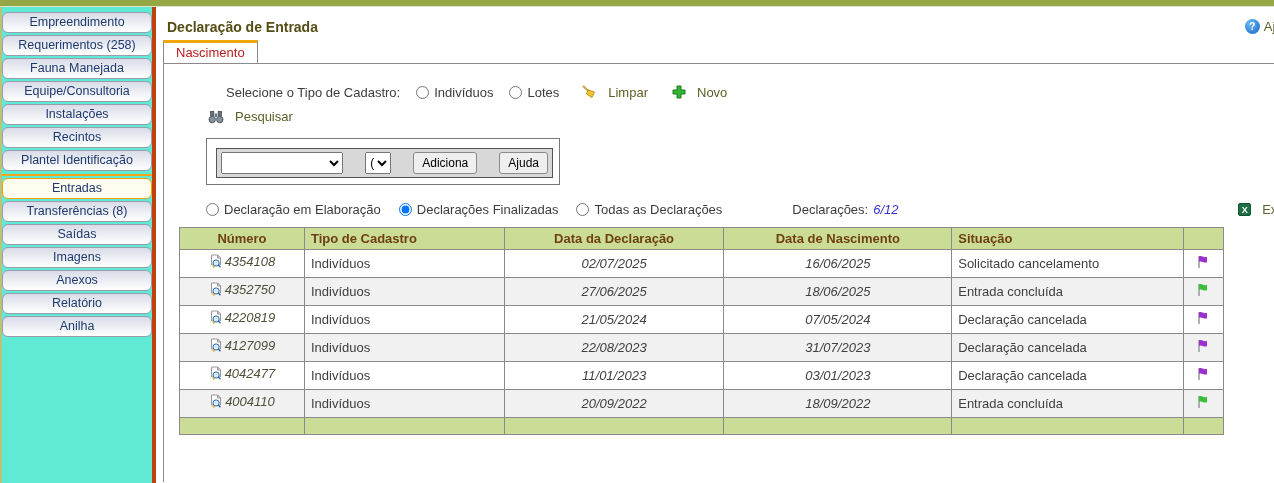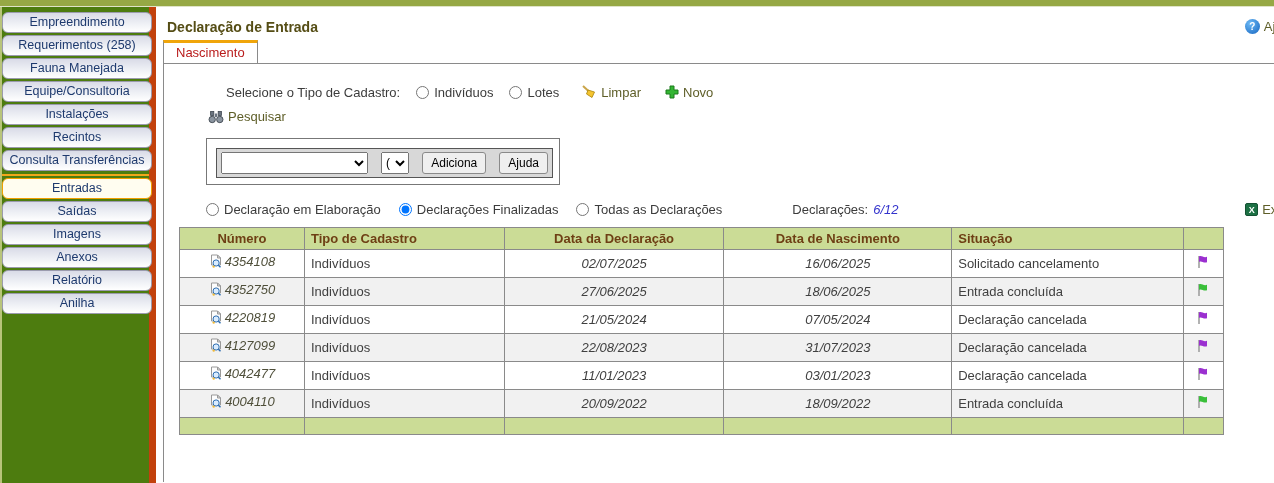--- a/index.html
+++ b/index.html
@@ -6,21 +6,21 @@
   html,body { margin:0; padding:0; width:1274px; height:483px; overflow:hidden;
               font-family:"Liberation Sans", sans-serif; background:#ffffff; }
   #page { position:relative; width:1274px; height:483px; }
 
   
   .topstrip { position:absolute; left:0; top:0; width:1274px; height:7px;
               background:#96a845; border-bottom:1px solid #dfe3c8; }
 
   
   .sidebar { position:absolute; left:0; top:7px; width:156px; height:476px;
-             background:#4d7c0f; border-right:7px solid #c2410c; border-left:2px solid #b8c47a;
+             background:#5eead4; border-right:4px solid #c2410c; border-left:2px solid #b8c47a;
              padding-top:3px; }
   .side-btn { width:150px; margin:2px auto 0 auto; text-align:center;
               font-size:12.5px; color:#1e3a6e; padding:2px 0 3px 0;
               border:1px solid #9b9bae; border-radius:6px; cursor:pointer;
               background:linear-gradient(#d9dbe7, #eef0f5 55%, #ffffff);
               white-space:nowrap; overflow:hidden; }
   .side-btn.active { background:#fffdf0; border:1px solid #f0a000; }
   .active-rule { height:2px; background:#f2a71a; margin-top:3px; }
 
   
@@ -35,35 +35,35 @@
                color:#fff; font-weight:bold; font-size:10px; line-height:15px;
                text-align:center; }
 
   .tab { display:inline-block; position:relative; z-index:2; margin:3px 0 -1px 0;
          background:#fff; border:1px solid #8a8a8a; border-top:3px solid #f0a50a;
          padding:2px 12px 3px 12px; font-size:13px; color:#b91c1c; cursor:pointer; }
 
   .panel { border:1px solid #8a8a8a; border-bottom:none; background:#fff;
            height:419px; position:relative; }
 
-  .link { display:inline-flex; align-items:center; gap:4px; font-size:13px;
+  .link { display:inline-flex; align-items:center; gap:11px; font-size:13px;
           color:#5e5e28; cursor:pointer; white-space:nowrap; }
 
   .row-cadastro { margin:20px 0 0 62px; display:flex; align-items:center;
                   font-size:13px; color:#3c3c3c; }
   .row-cadastro input[type=radio] { margin:0 5px 0 16px; width:13px; height:13px; }
   .lbl { white-space:nowrap; }
   .gap22 { margin-left:22px; } .gap24 { margin-left:24px; }
 
   .row-pesquisar { margin:9px 0 0 44px; }
 
   .cond-box { margin:10px 0 0 42px; width:354px; border:1px solid #777; padding:9px 6px 6px 9px; }
   .cond-msg { color:#e03a30; font-size:13px; margin:1px 0 11px 2px; }
   .cond-toolbar { border:1px solid #555; background:#d8d8d8; padding:3px 4px;
-                  display:flex; gap:13px; align-items:center; }
+                  display:flex; gap:22px; align-items:center; }
   .main-select { width:200px; height:22px; font-size:12px; }
   .paren-select { width:38px; height:22px; font-size:12px; }
   .tool-btn { font-size:12px; font-family:"Liberation Sans",sans-serif; padding:2px 8px; height:22px;
               background:#efefef; border:1px solid #8a8a8a; border-radius:3px; cursor:pointer; }
 
   .row-filters { margin:17px 8px 0 42px; display:flex; align-items:flex-start; font-size:13px; color:#3c3c3c; }
   .row-filters input[type=radio] { margin:0 5px 0 0; width:13px; height:13px; }
   .filter-opt { display:inline-flex; align-items:center; margin-right:18px; }
   .decl-label { margin-left:52px; }
   .decl-count { color:#3333cc; margin-left:5px;font-style:italic; }
@@ -91,23 +91,24 @@
 <div id="page">
   <div class="topstrip"></div>
 
   <div class="sidebar">
     <div class="side-btn">Empreendimento</div>
     <div class="side-btn">Requerimentos (258)</div>
     <div class="side-btn">Fauna Manejada</div>
     <div class="side-btn">Equipe/Consultoria</div>
     <div class="side-btn">Instalações</div>
     <div class="side-btn">Recintos</div>
-    <div class="side-btn">Consulta Transferências</div>
+    <div class="side-btn">Plantel Identificação</div>
     <div class="active-rule"></div>
     <div class="side-btn active">Entradas</div>
+    <div class="side-btn">Transferências (8)</div>
     <div class="side-btn">Saídas</div>
     <div class="side-btn">Imagens</div>
     <div class="side-btn">Anexos</div>
     <div class="side-btn">Relatório</div>
     <div class="side-btn">Anilha</div>
   </div>
 
   <div class="main">
     <div class="title-row">
       <span class="page-title">Declaração de Entrada</span>

